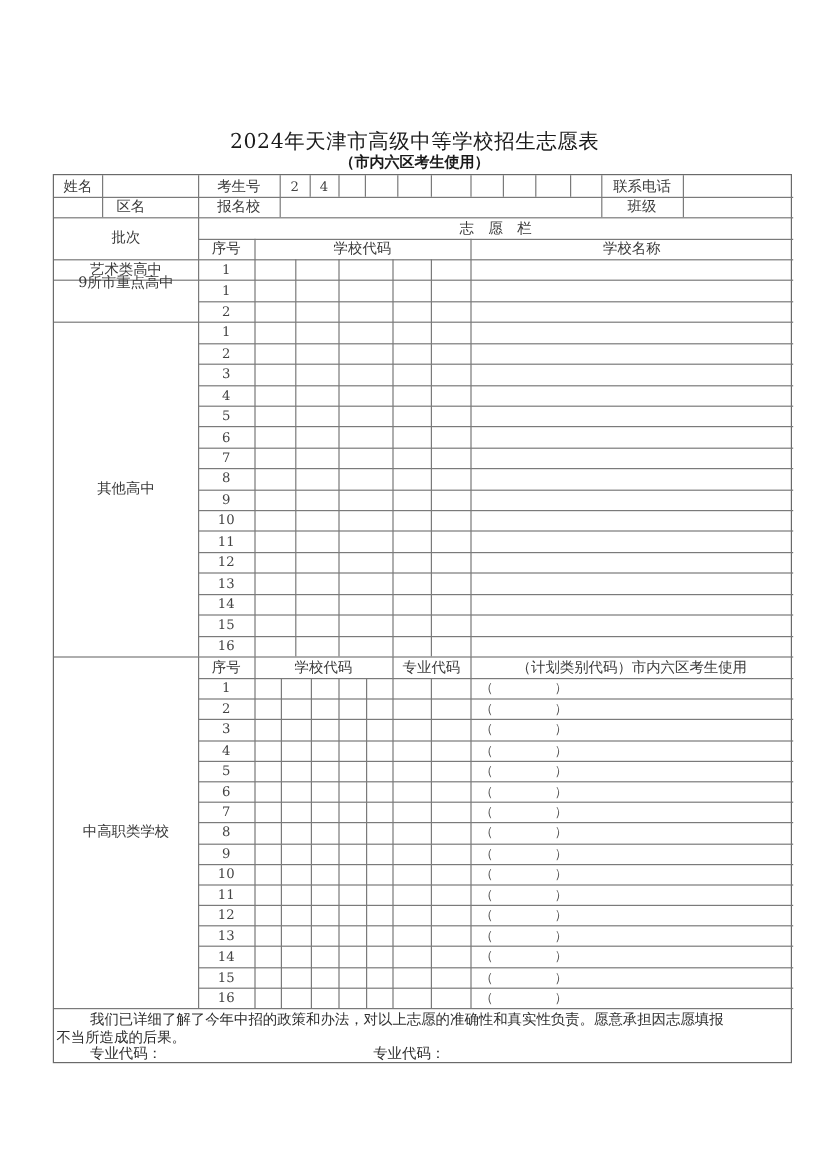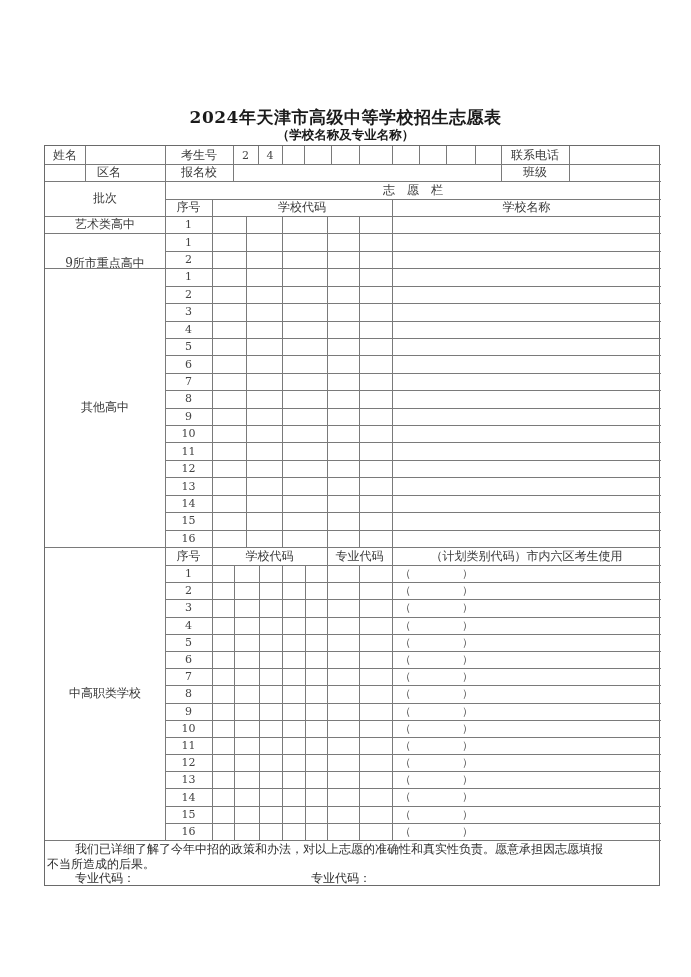--- a/index.html
+++ b/index.html
@@ -1,36 +1,36 @@
 <!DOCTYPE html>
 <html><head>
 <meta charset="utf-8">
 <style>
   html, body { margin:0; padding:0; background:#ffffff; }
   body { width:691px; height:977px; position:relative; overflow:hidden;
          font-family:"DejaVu Serif","Liberation Serif",serif; color:#2a2a2a; }
   .title { position:absolute; left:0; width:691px; top:106px; text-align:center;
-           font-size:17px; font-weight:bold; color:#1a1a1a; letter-spacing:0.5px; }
+           font-size:17px; font-weight:normal; color:#1a1a1a; letter-spacing:0.5px; }
   .subtitle { position:absolute; left:0; width:691px; top:127px; text-align:center;
               font-size:12.5px; font-weight:bold; color:#1a1a1a; }
   .form { position:absolute; left:44px; top:145px; width:616px; height:741px;
           border:1.2px solid #6a6a6a; box-sizing:border-box; }
   .ln-h { position:absolute; height:0; border-top:1px solid #7a7a7a; }
   .ln-v { position:absolute; width:0; border-left:1px solid #7a7a7a; }
   .cell { position:absolute; display:flex; align-items:center; justify-content:center;
           font-size:12px; color:#3a3a3a; box-sizing:border-box; white-space:nowrap; }
   .num { font-family:"DejaVu Serif","Liberation Serif",serif; font-size:11px; color:#444; }
   .paren { position:absolute; font-size:11px; color:#555; }
   .note { position:absolute; font-size:12px; color:#2e2e2e; line-height:15px; }
 </style>
 </head>
 <body>
 
 <div class="title">2024年天津市高级中等学校招生志愿表</div>
-<div class="subtitle">（学校名称及专业名称）</div>
+<div class="subtitle">（市内六区考生使用）</div>
 
 <div class="form" id="form">
     <div class="ln-h" style="left: 0px; top: 18px; width: 616px;"></div>
     <div class="ln-h" style="left: 0px; top: 35px; width: 616px;"></div>
     <div class="ln-v" style="left: 40px; top: 0px; height: 35px;"></div>
     <div class="ln-v" style="left: 120px; top: 0px; height: 35px;"></div>
     <div class="ln-v" style="left: 188px; top: 0px; height: 35px;"></div>
     <div class="ln-v" style="left: 456px; top: 0px; height: 35px;"></div>
     <div class="ln-v" style="left: 524px; top: 0px; height: 35px;"></div>
     <div class="cell" style="left: 0px; top: 0px; width: 40px; height: 18px;">姓名</div>
@@ -79,21 +79,21 @@
     <div class="ln-v" style="left: 314px; top: 70px; height: 331px;"></div>
     <div class="cell" style="left: 0px; top: 70px; width: 120px; height: 17.4211px;">艺术类高中</div>
     <div class="cell num" style="left: 120px; top: 70px; width: 47px; height: 17.4211px;">1</div>
     <div class="cell" style="left: 167px; top: 70px; width: 34px; height: 17.4211px;"></div>
     <div class="cell" style="left: 201px; top: 70px; width: 36px; height: 17.4211px;"></div>
     <div class="cell" style="left: 237px; top: 70px; width: 45px; height: 17.4211px;"></div>
     <div class="cell" style="left: 282px; top: 70px; width: 32px; height: 17.4211px;"></div>
     <div class="cell" style="left: 314px; top: 70px; width: 33px; height: 17.4211px;"></div>
     <div class="cell" style="left: 347px; top: 70px; width: 269px; height: 17.4211px;"></div>
     <div class="ln-h" style="left: 0px; top: 87.4211px; width: 616px;"></div>
-    <div class="cell" style="left: 0px; top: 100px; width: 120px; height: 34.8421px;">9所市重点高中</div>
+    <div class="cell" style="left: 0px; top: 72px; width: 120px; height: 34.8421px;">9所市重点高中</div>
     <div class="ln-h" style="left: 120px; top: 104.842px; width: 496px;"></div>
     <div class="cell num" style="left: 120px; top: 87.4211px; width: 47px; height: 17.4211px;">1</div>
     <div class="cell" style="left: 167px; top: 87.4211px; width: 34px; height: 17.4211px;"></div>
     <div class="cell" style="left: 201px; top: 87.4211px; width: 36px; height: 17.4211px;"></div>
     <div class="cell" style="left: 237px; top: 87.4211px; width: 45px; height: 17.4211px;"></div>
     <div class="cell" style="left: 282px; top: 87.4211px; width: 32px; height: 17.4211px;"></div>
     <div class="cell" style="left: 314px; top: 87.4211px; width: 33px; height: 17.4211px;"></div>
     <div class="cell" style="left: 347px; top: 87.4211px; width: 269px; height: 17.4211px;"></div>
     <div class="cell num" style="left: 120px; top: 104.842px; width: 47px; height: 17.4211px;">2</div>
     <div class="cell" style="left: 167px; top: 104.842px; width: 34px; height: 17.4211px;"></div>

